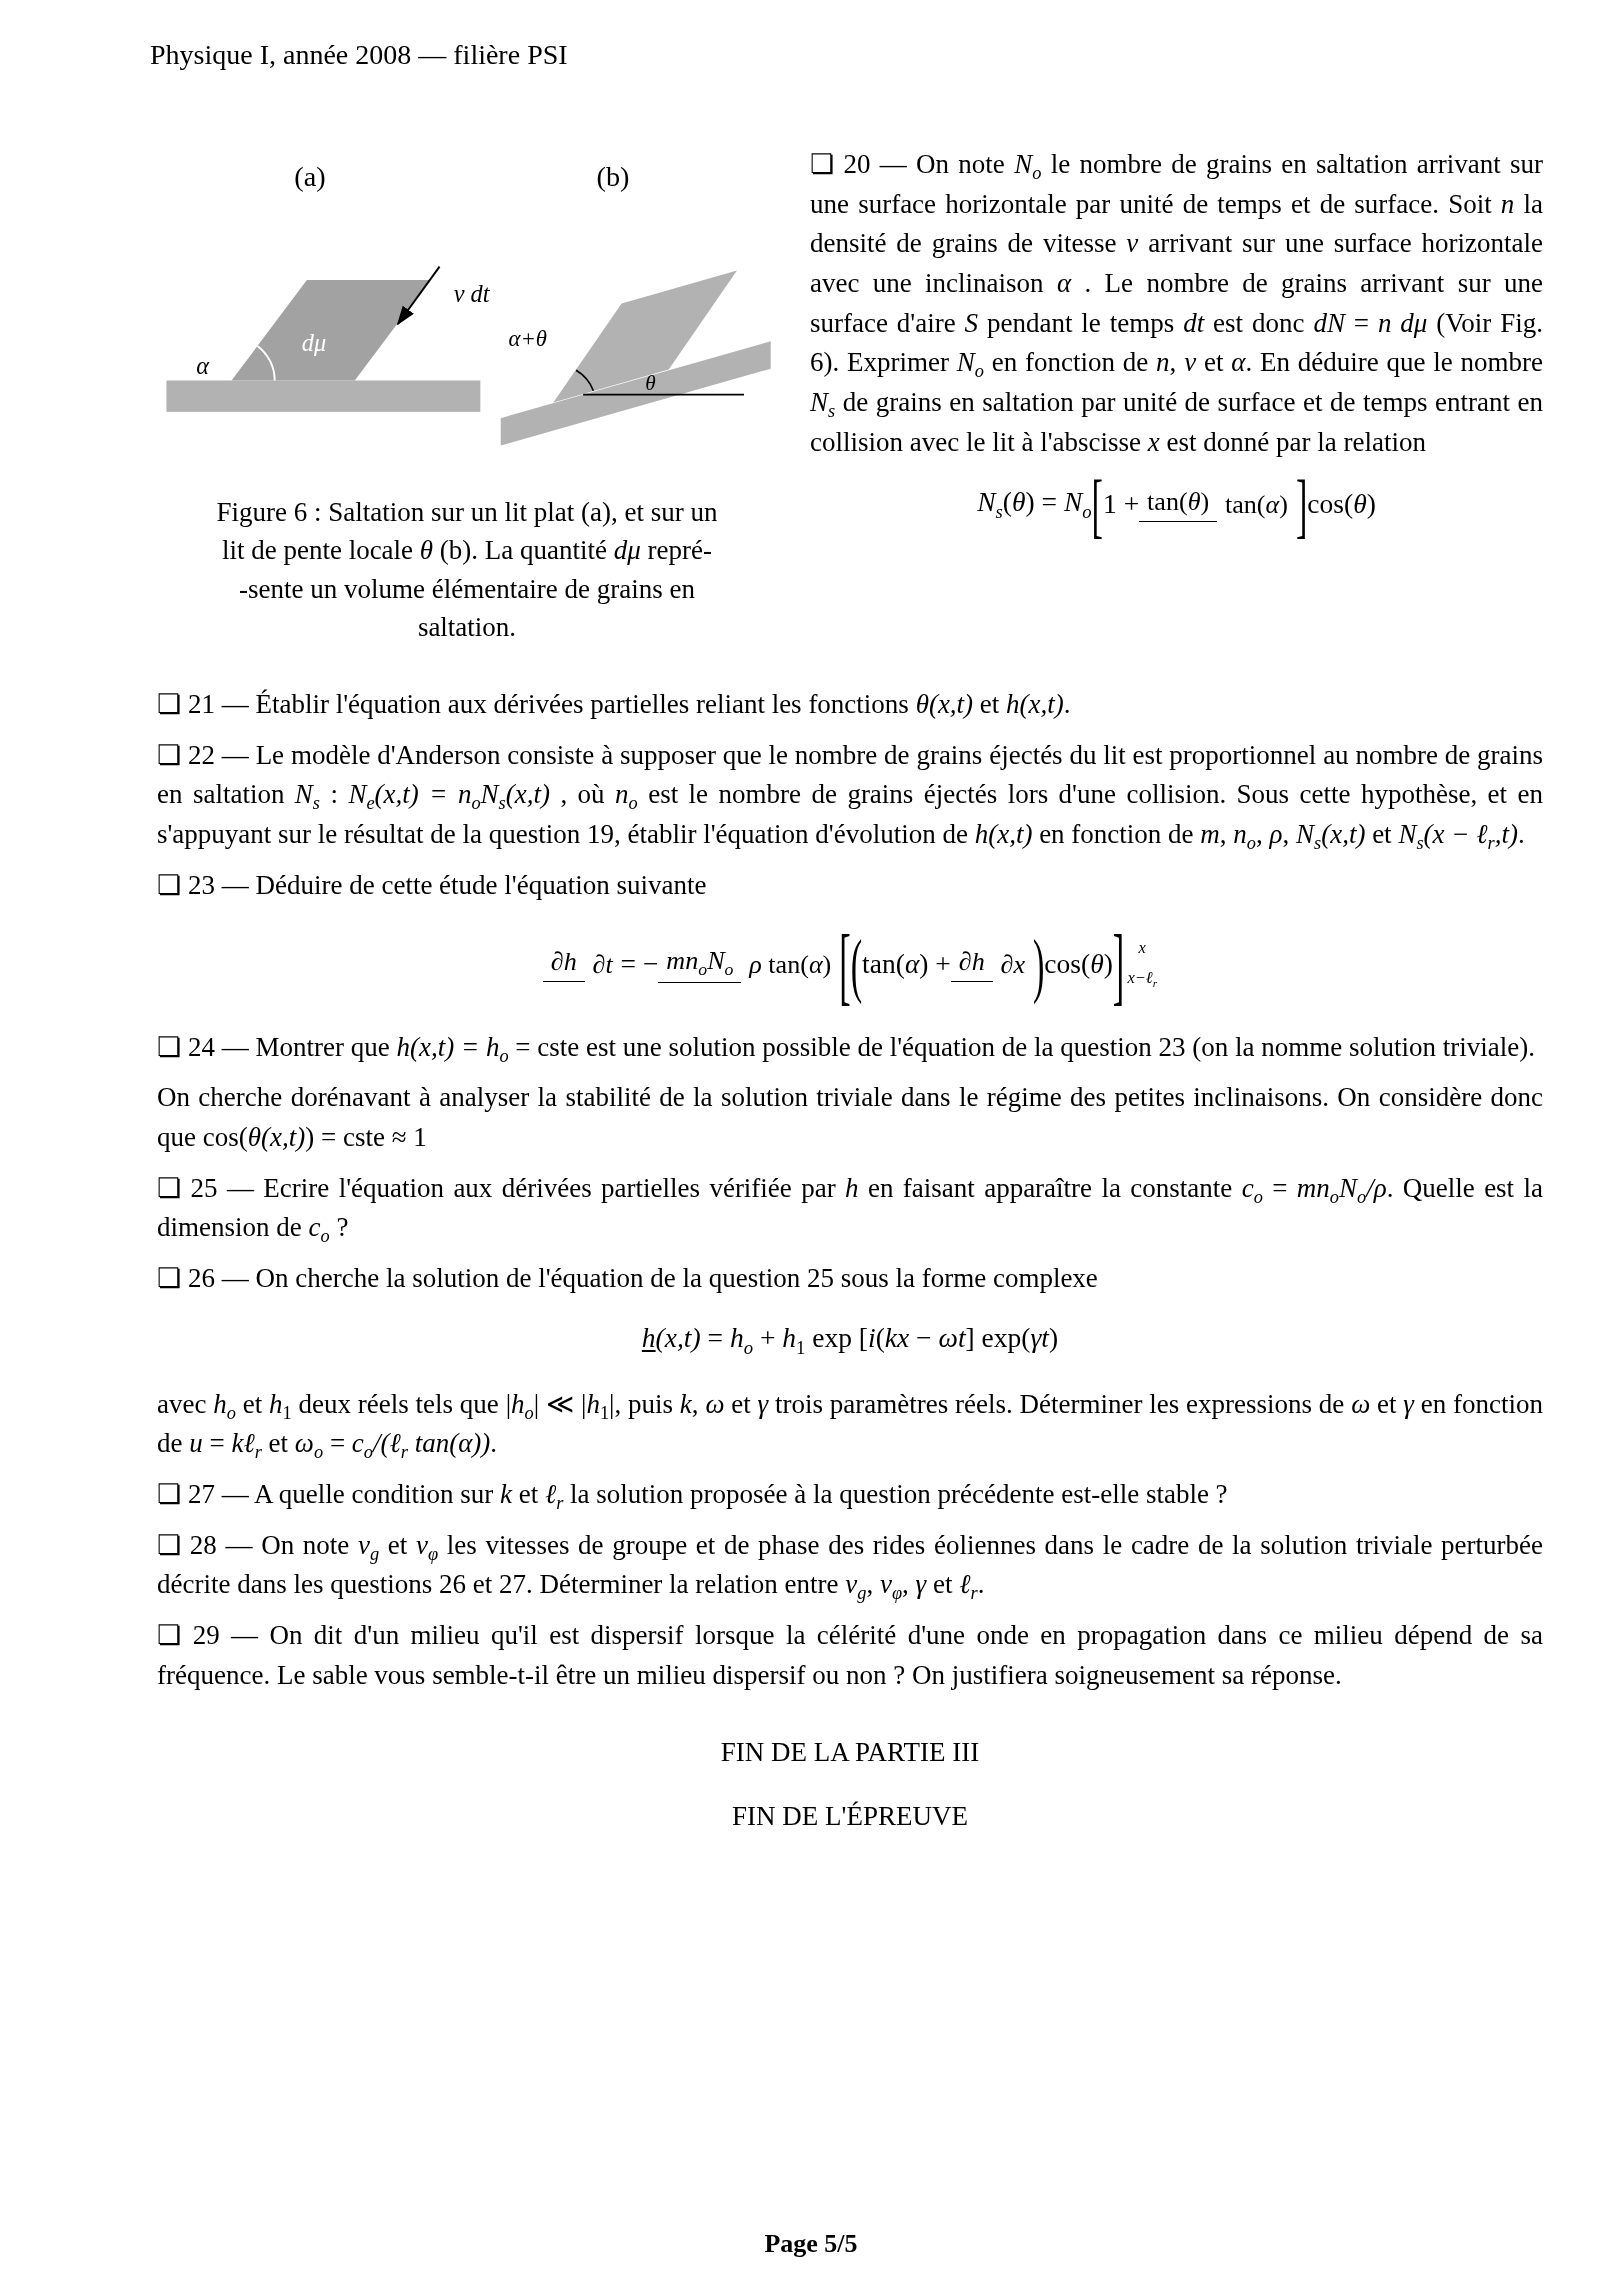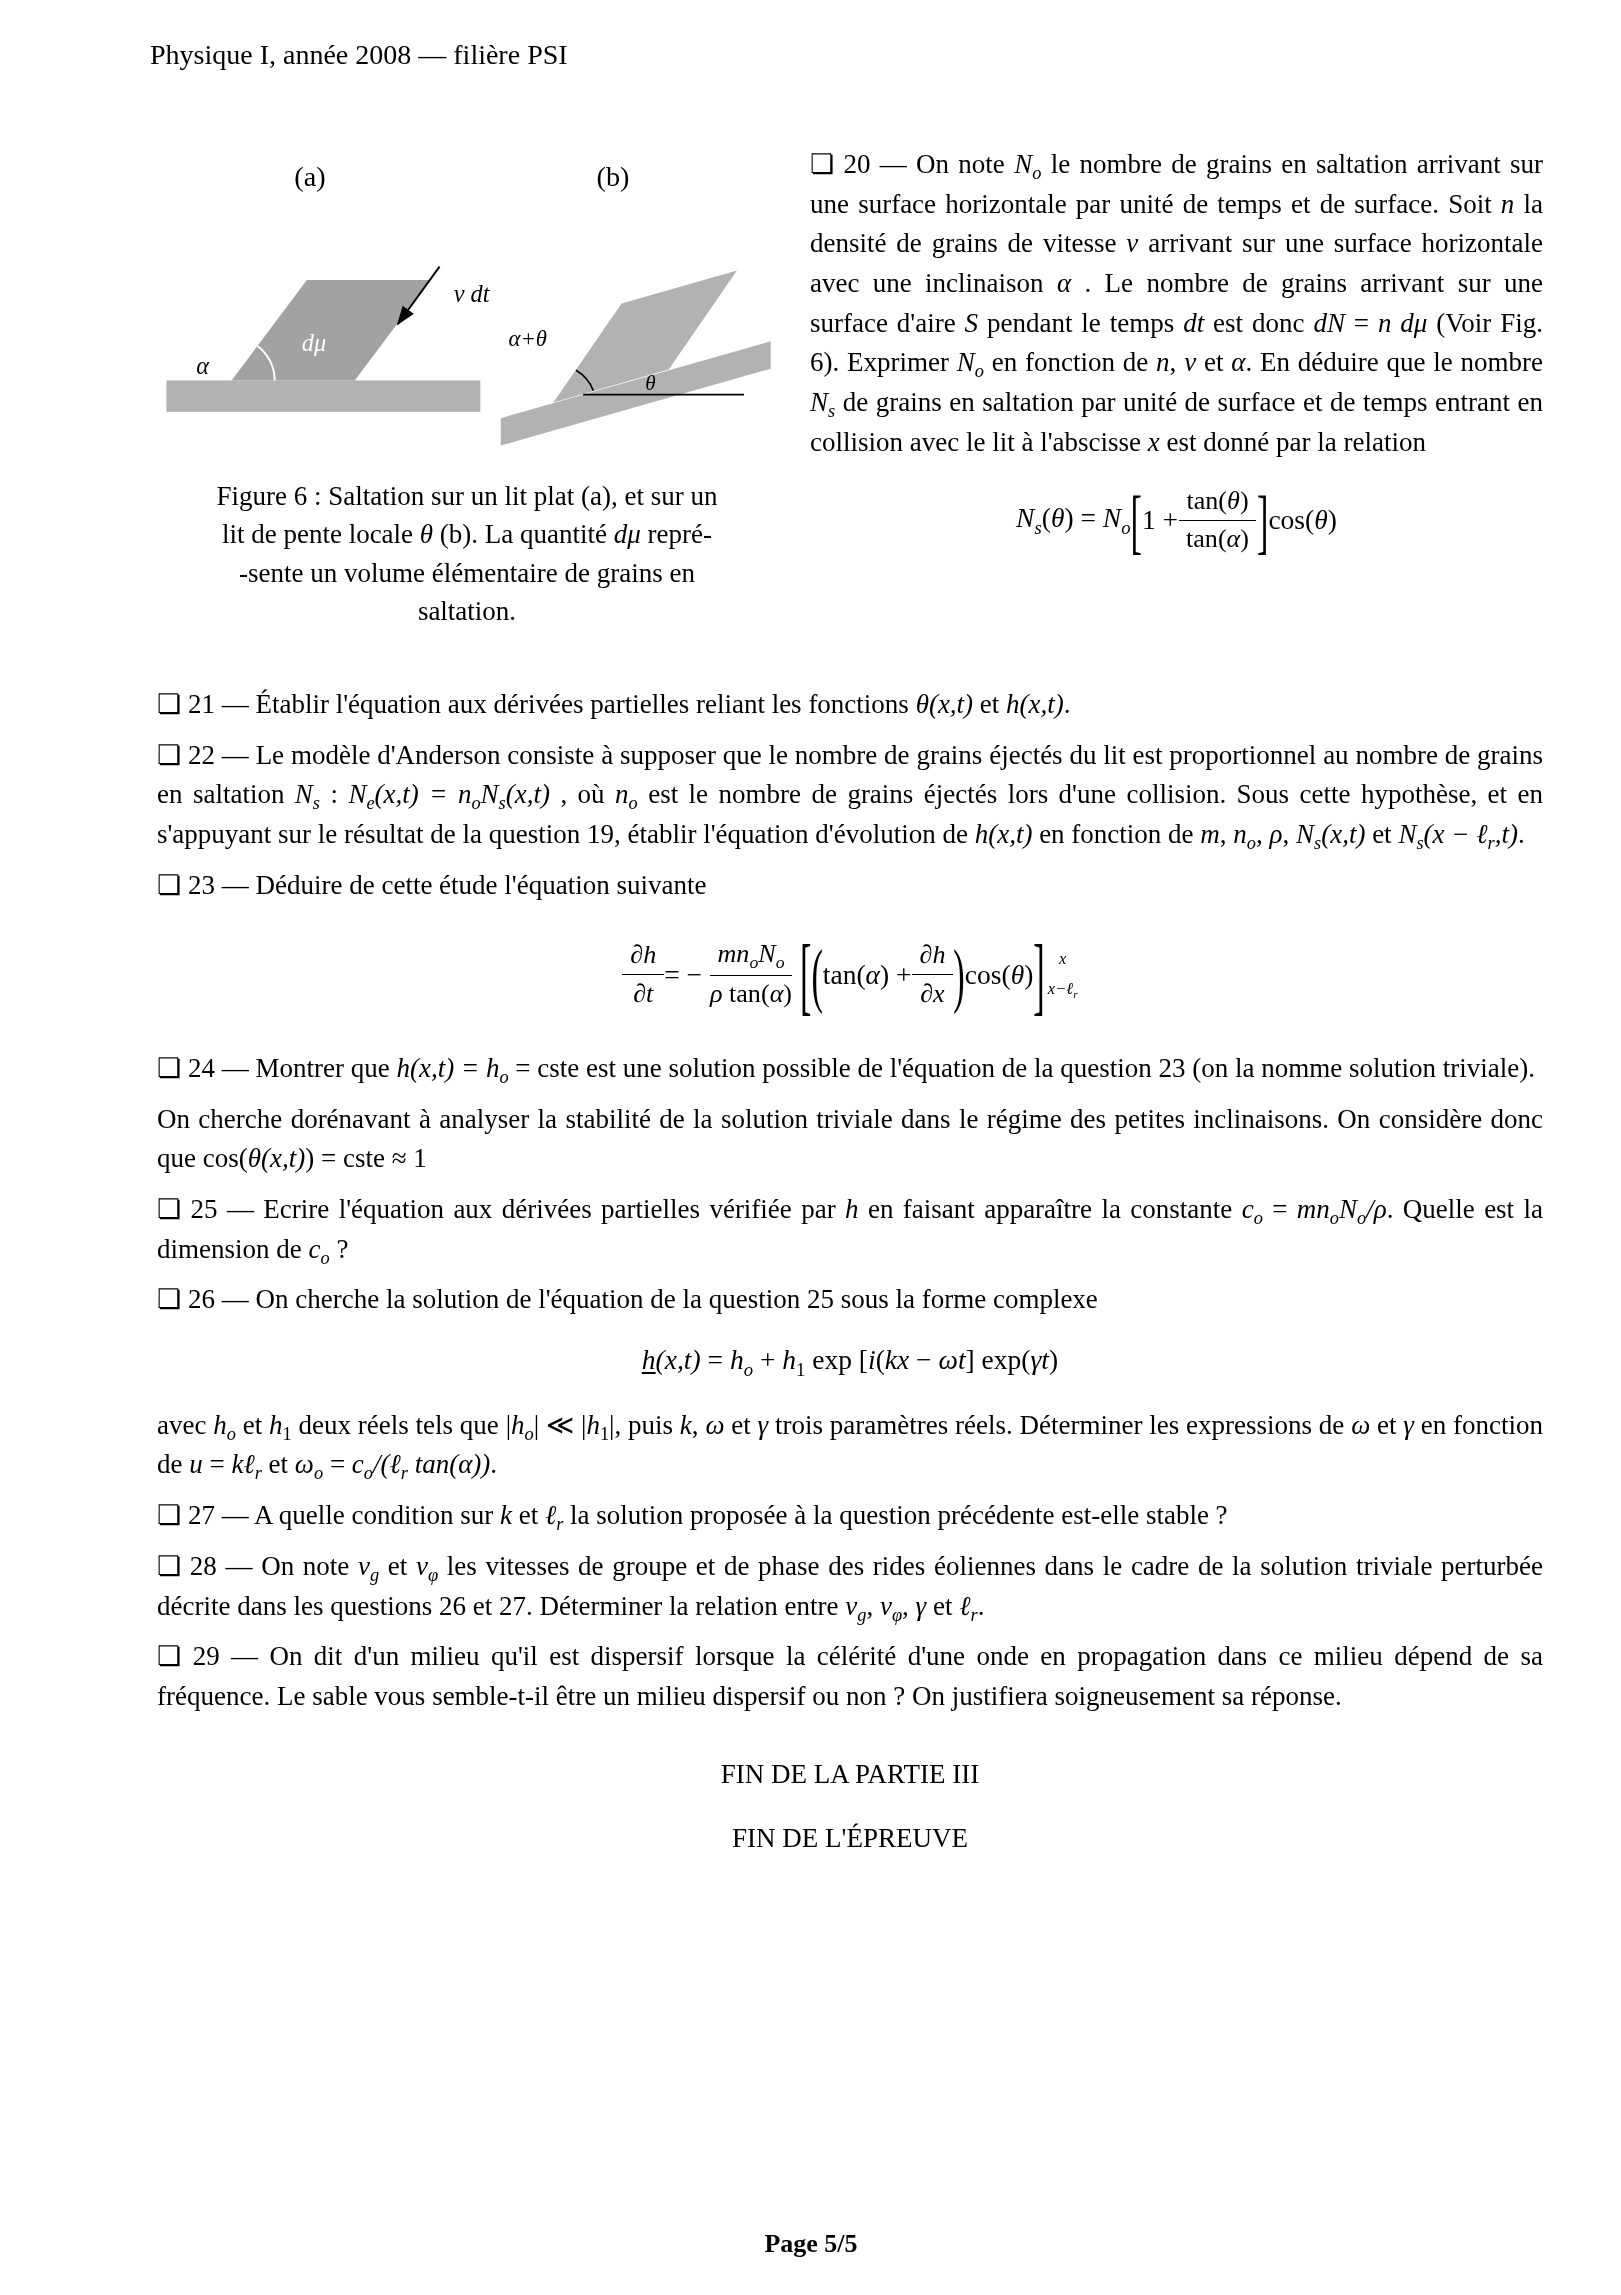--- a/index.html
+++ b/index.html
@@ -6,32 +6,32 @@
   html,body{background:#ffffff}
   body{
     width:1622px;height:2295px;position:relative;
     font-family:"Liberation Serif","DejaVu Serif",serif;color:#000;
   }
   .header{position:absolute;left:150px;top:39px;font-size:28px}
   .topgrid{position:absolute;left:157px;top:145px;width:1386px;display:flex;gap:33px}
   .figcol{width:620px;flex:0 0 auto}
   .qcol{flex:1;min-width:0}
   .para{font-size:27px;line-height:1.47;text-align:justify}
-  .caption{font-size:27px;line-height:1.42;text-align:center;margin-top:14px}
+  .caption{font-size:27px;line-height:1.42;text-align:center;margin-top:30px}
   .main{position:absolute;left:157px;top:685px;width:1386px}
   .main .para{margin-bottom:11px}
   .it{font-style:italic}
   .bd{font-weight:normal}
   .ul{text-decoration:underline;text-underline-offset:3.1px}
   sub{font-size:0.68em;line-height:1}
   .equation{font-size:27.5px;margin:23.6px 0 27px;text-align:center}
   .eqrow{display:flex;justify-content:center;align-items:center;gap:0}
   .eq-ns{margin:22px 0 0}
   .eq-big{margin:33px 0 38px}
-  .frac{display:inline-flex;flex-direction:column;align-items:center;font-size:0.95em;line-height:1.25}
+  .frac{display:inline-flex;align-items:center;font-size:0.95em;line-height:1.25}
   .fr-num{padding:0 7.9px 2.4px;border-bottom:1.9px solid #000}
   .fr-den{padding:2.4px 7.9px 0}
   .brk{display:inline-block;font-size:1.25em;font-weight:400;transform-origin:center}
   .t2{transform:scaleY(2.1)}
   .t3{transform:scaleY(2.55)}
   .limits{display:inline-flex;flex-direction:column;justify-content:space-between;height:3.1em;font-size:0.6em;margin-left:3.1px}
   .fin{font-weight:normal;font-size:27px;text-align:center;margin-top:42px}
   .fin2{margin-top:33px}
   .footer{position:absolute;left:0;right:0;bottom:36px;text-align:center;font-weight:bold;font-size:26px}
   .figsvg text{font-family:"Liberation Serif","DejaVu Serif",serif}

